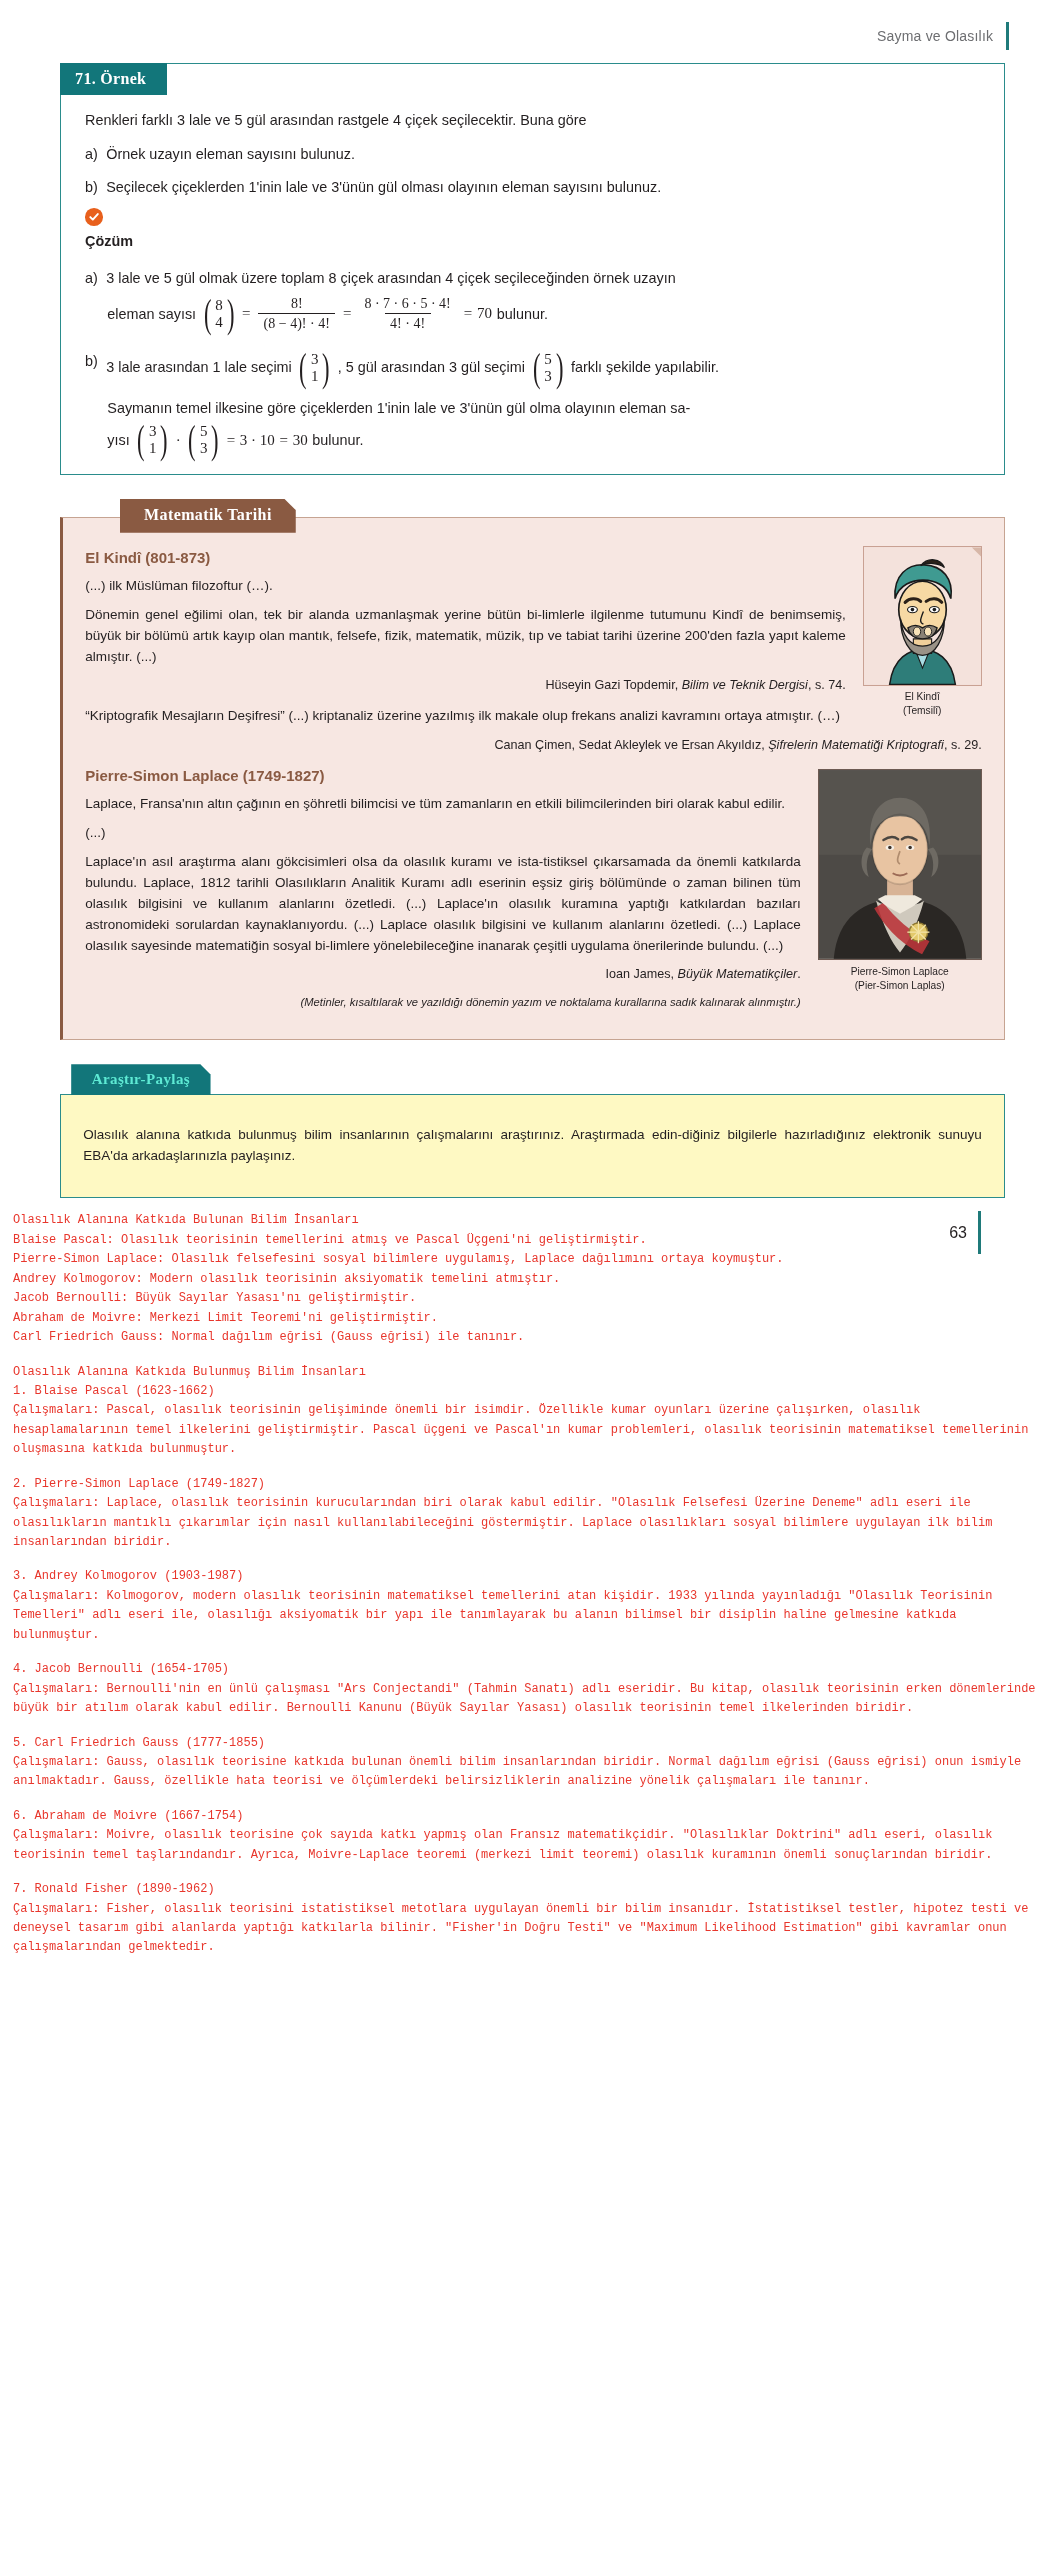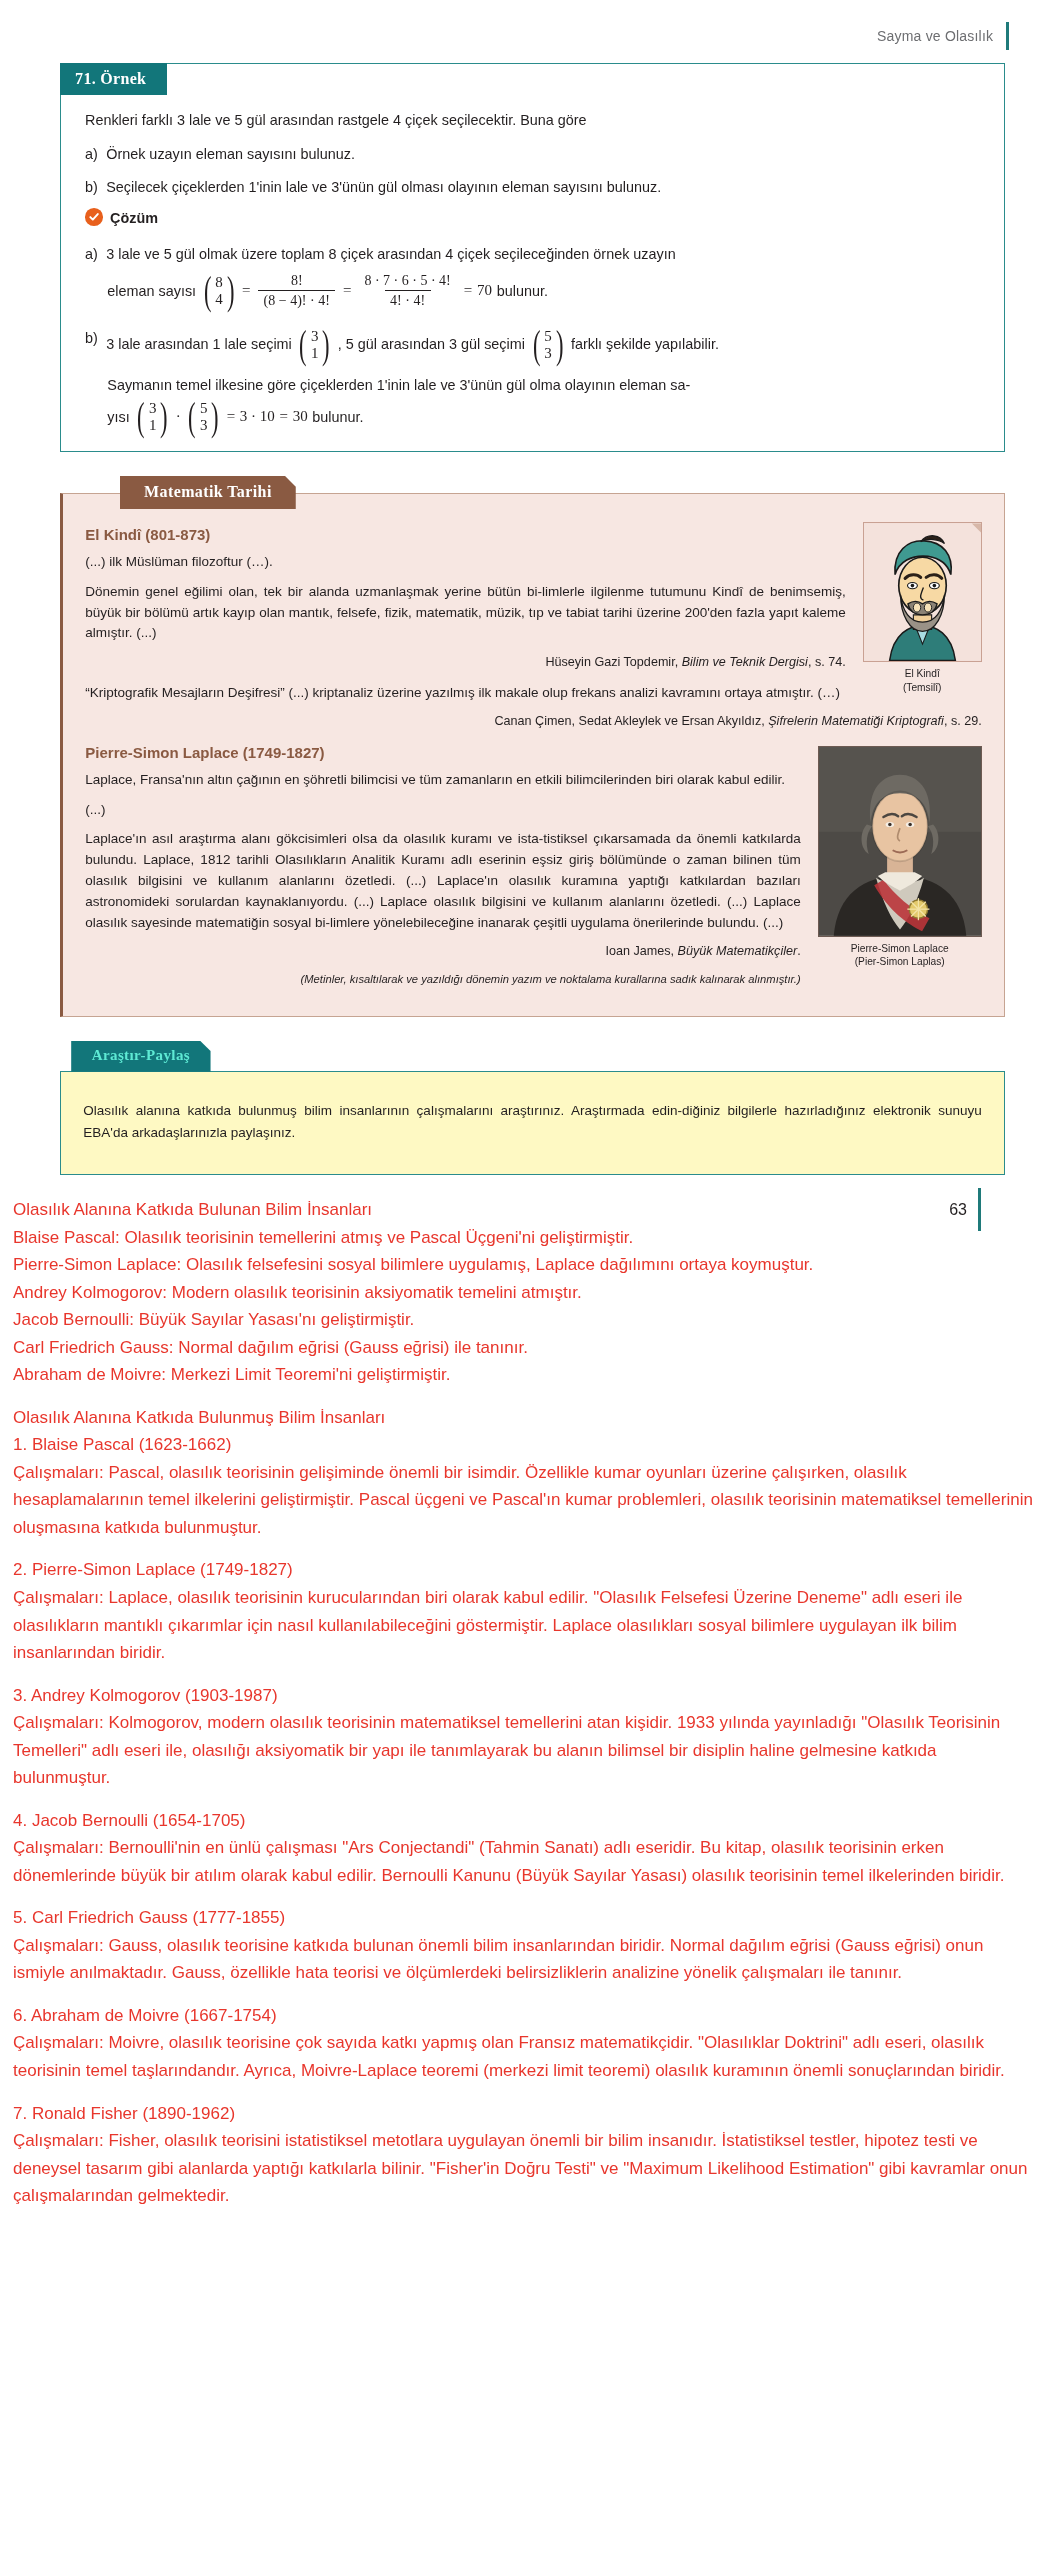--- a/index.html
+++ b/index.html
@@ -66,23 +66,24 @@
     display: flex;
     gap: 8.4px;
     font-size: 14.4px;
     line-height: 1.5;
     margin-top: 12px;
   }
   .ex-item .lbl { flex: 0 0 auto; }
 
   .cozum-row {
     display: flex;
-    align-items: flex-end;
+    align-items: flex-start;
     gap: 7.4px;
     margin-top: 9.3px;
+    flex-direction: column;
   }
   .check-badge {
     width: 17.7px; height: 17.7px;
     border-radius: 50%;
     background: #e8601c;
     display: inline-flex;
     align-items: center;
     justify-content: center;
     flex: 0 0 auto;
   }
@@ -270,25 +271,24 @@
     display: flex;
     align-items: center;
     gap: 11.2px;
   }
   .pagenum .num { font-size: 16px; color: #231f20; }
   .pagenum .bar { width: 2.8px; height: 43px; background: #1f7a7a; }
 
   
   .notes {
     color: #e8362c;
-    font-family: Liberation Sans, sans-serif;
+    font-family: Liberation Mono, monospace;
     padding: 13px 28px 26px 13px;
-    font-size: 17px;
+    font-size: 12px;
     line-height: 1.62;
-    margin-top: 8px;
   }
   .notes .nline { margin: 0; }
   .notes .ntight p { margin: 0; }
   .spacer-sm { height: 15px; }
 </style>
 </head>
 <body>
 
 <div class="runhead">
   <span class="runhead-text">Sayma ve Olasılık</span>
@@ -537,22 +537,22 @@
   </div>
 </div>
 
 <div class="notes">
   <p class="nline">Olasılık Alanına Katkıda Bulunan Bilim İnsanları</p>
   <div>
     <p class="nline">Blaise Pascal: Olasılık teorisinin temellerini atmış ve Pascal Üçgeni'ni geliştirmiştir.</p>
     <p class="nline">Pierre-Simon Laplace: Olasılık felsefesini sosyal bilimlere uygulamış, Laplace dağılımını ortaya koymuştur.</p>
     <p class="nline">Andrey Kolmogorov: Modern olasılık teorisinin aksiyomatik temelini atmıştır.</p>
     <p class="nline">Jacob Bernoulli: Büyük Sayılar Yasası'nı geliştirmiştir.</p>
+    <p class="nline">Abraham de Moivre: Merkezi Limit Teoremi'ni geliştirmiştir.</p>
     <p class="nline">Carl Friedrich Gauss: Normal dağılım eğrisi (Gauss eğrisi) ile tanınır.</p>
-    <p class="nline">Abraham de Moivre: Merkezi Limit Teoremi'ni geliştirmiştir.</p>
   </div>
 
   <div class="spacer-sm"></div>
 
   <p class="nline">Olasılık Alanına Katkıda Bulunmuş Bilim İnsanları</p>
 
   <div class="ntight">
     <p>1. Blaise Pascal (1623-1662)</p>
     <p>Çalışmaları: Pascal, olasılık teorisinin gelişiminde önemli bir isimdir. Özellikle kumar oyunları üzerine çalışırken, olasılık hesaplamalarının temel ilkelerini geliştirmiştir. Pascal üçgeni ve Pascal'ın kumar problemleri, olasılık teorisinin matematiksel temellerinin oluşmasına katkıda bulunmuştur.</p>
   </div>

